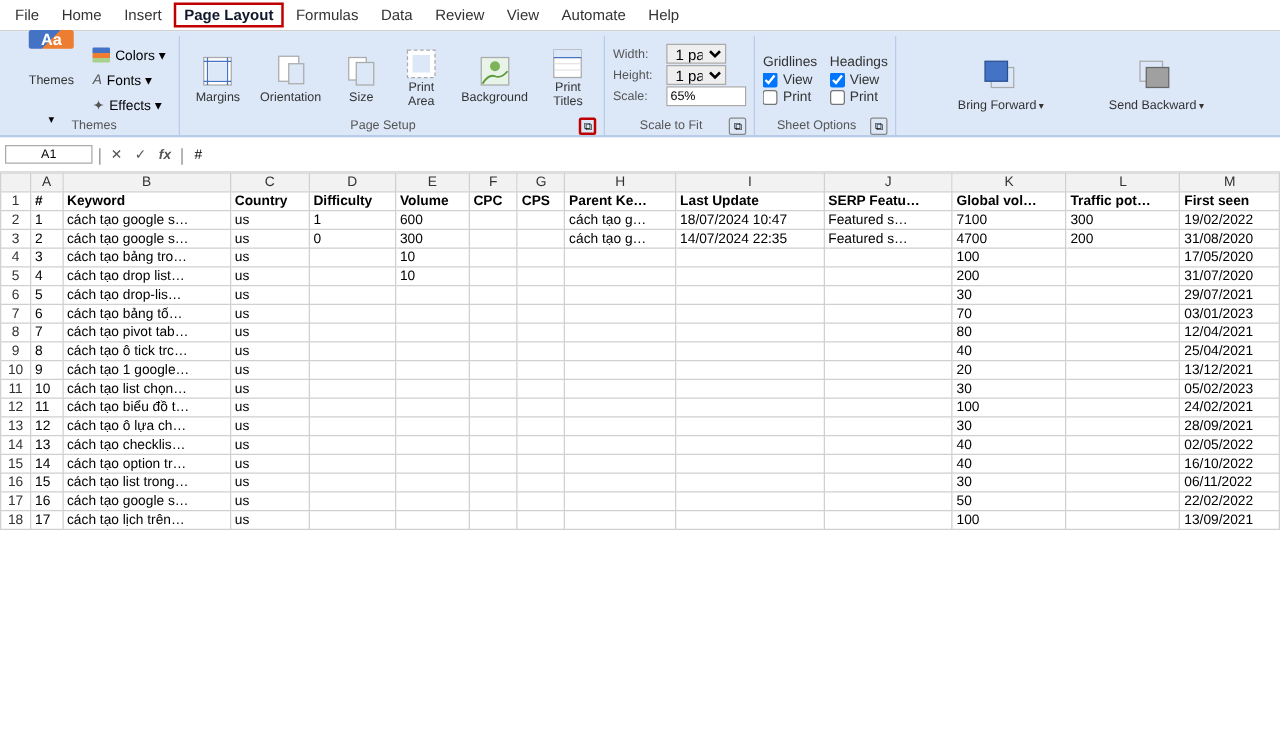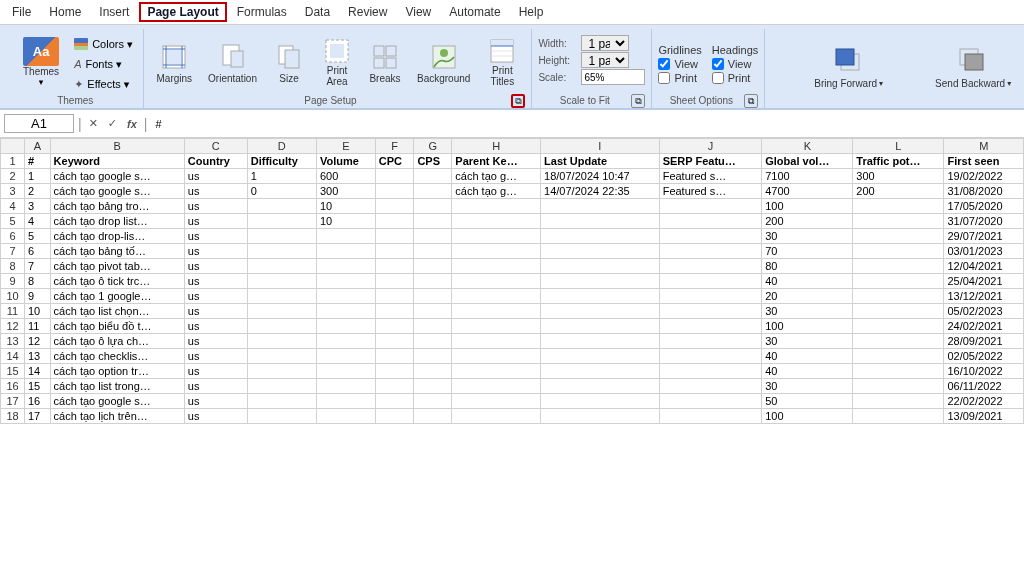--- a/index.html
+++ b/index.html
@@ -136,21 +136,21 @@
       border-bottom: 1px solid #d0d0d0;
       padding: 2px 4px;
       gap: 4px;
       background: #fff;
       height: 28px;
     }
     .name-box {
       width: 70px;
       border: 1px solid #aaa;
       padding: 1px 4px;
-      font-size: 13px;
+      font-size: 10px;
       text-align: center;
     }
     .formula-bar-sep {
       color: #999;
       font-size: 14px;
     }
     .formula-bar-controls {
       display: flex;
       gap: 4px;
       align-items: center;
@@ -280,21 +280,21 @@
   <div class="menu-item">View</div>
   <div class="menu-item">Automate</div>
   <div class="menu-item">Help</div>
 </div>
 
 <div class="ribbon">
 
   <div class="ribbon-group">
     <div class="ribbon-buttons">
 
-      <div class="ribbon-btn" style="padding:2px 8px;">
+      <div class="ribbon-btn" style="padding:2px 8px;gap:20px;">
         <div class="themes-icon">
           <span style="font-size:13px;color:white;font-weight:bold;">Aa</span>
         </div>
         <span class="ribbon-btn-label">Themes</span>
         <span style="font-size:9px;">▾</span>
       </div>
 
       <div style="display:flex;flex-direction:column;gap:2px;justify-content:center;padding-top:4px;">
         <div class="small-ribbon-btn">
           <span style="display:inline-block;width:14px;height:12px;background:linear-gradient(to bottom,#4472c4 0%,#4472c4 40%,#ed7d31 40%,#ed7d31 70%,#a9d18e 70%);border-radius:1px;margin-right:2px;"></span>
@@ -347,31 +347,20 @@
         <span class="ribbon-btn-label">Size</span>
       </div>
       <div class="ribbon-btn">
         <div class="icon-shape">
           <svg width="28" height="28" viewBox="0 0 28 28">
               <rect x="3" y="3" width="22" height="22" fill="#fff" stroke="#aaa" stroke-width="1" stroke-dasharray="3,2"></rect>
               <rect x="7" y="7" width="14" height="14" fill="#dce8f8"></rect>
             </svg>
         </div>
         <span class="ribbon-btn-label">Print<br>Area</span>
-      </div>
-      <div class="ribbon-btn">
-        <div class="icon-shape">
-          <svg width="28" height="28" viewBox="0 0 28 28">
-              <rect x="3" y="3" width="10" height="10" fill="#dce8f8" stroke="#aaa" stroke-width="1"></rect>
-              <rect x="15" y="3" width="10" height="10" fill="#dce8f8" stroke="#aaa" stroke-width="1"></rect>
-              <rect x="3" y="15" width="10" height="10" fill="#dce8f8" stroke="#aaa" stroke-width="1"></rect>
-              <rect x="15" y="15" width="10" height="10" fill="#dce8f8" stroke="#aaa" stroke-width="1"></rect>
-            </svg>
-        </div>
-        <span class="ribbon-btn-label">Breaks</span>
       </div>
       <div class="ribbon-btn">
         <div class="icon-shape">
           <svg width="28" height="28" viewBox="0 0 28 28">
               <rect x="3" y="3" width="22" height="22" fill="#e8f4e8" stroke="#aaa" stroke-width="1"></rect>
               <circle cx="14" cy="10" r="4" fill="#7fb35a"></circle>
               <path d="M4 24 Q9 16 14 18 Q19 20 24 14" stroke="#5a9a3a" fill="none" stroke-width="1.5"></path>
             </svg>
         </div>
         <span class="ribbon-btn-label">Background</span>

